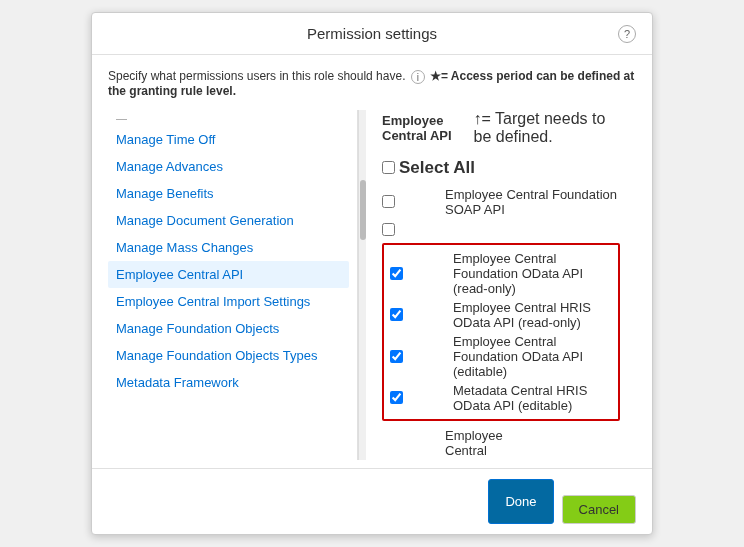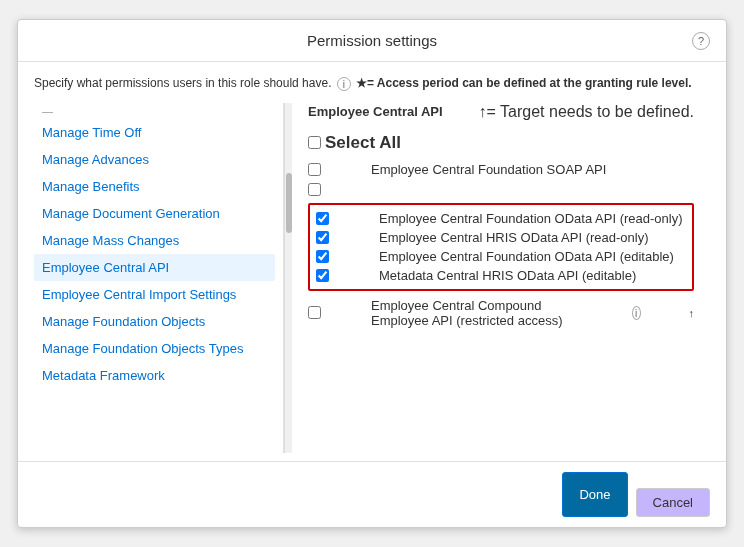--- a/index.html
+++ b/index.html
@@ -9,21 +9,21 @@
       background: #f0f0f0;
       display: flex;
       align-items: center;
       justify-content: center;
       width: 744px;
       height: 547px;
     }
     .dialog {
       background: #fff;
       border: 1px solid #ccc;
-      width: 710px;
+      width: 562px;
       min-height: 500px;
       border-radius: 4px;
       display: flex;
       flex-direction: column;
       box-shadow: 0 2px 8px rgba(0,0,0,0.2);
     }
     .dialog-header {
       display: flex;
       align-items: center;
       justify-content: center;
@@ -194,21 +194,21 @@
       border-radius: 3px;
       cursor: pointer;
       border: 1px solid;
     }
     .btn-primary {
       background: #0369a1;
       color: #fff;
       border-color: #0070d2;
     }
     .btn-secondary {
-      background: #c4b5fd;
+      background: #84cc16;
       color: #333;
       border-color: #ccc;
       margin-top: 16px;
     }
     .vertical-scrollbar {
       width: 8px;
       background: #f0f0f0;
       border-left: 1px solid #ddd;
       position: relative;
     }

